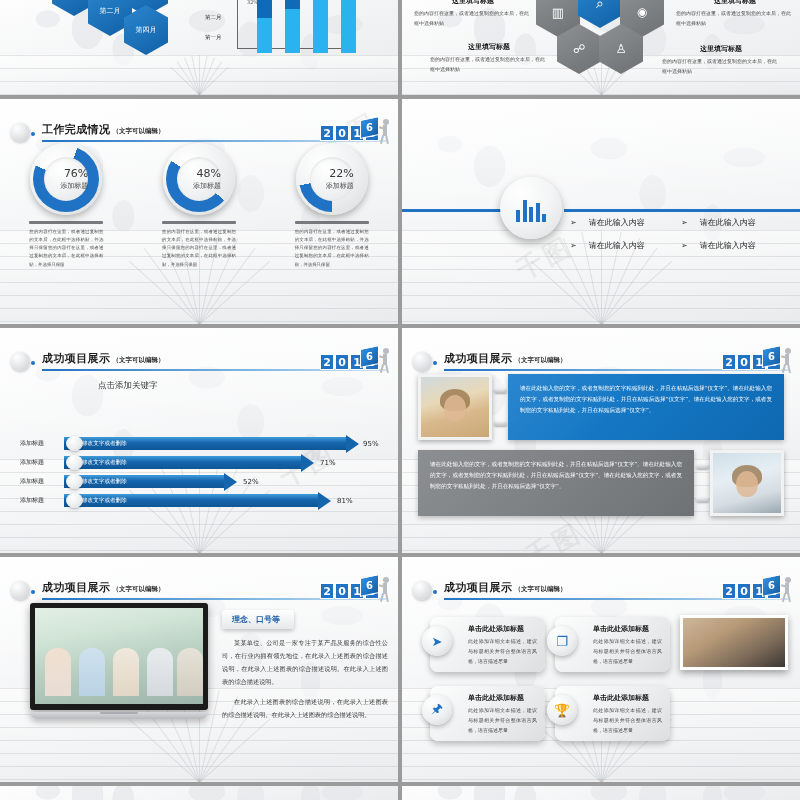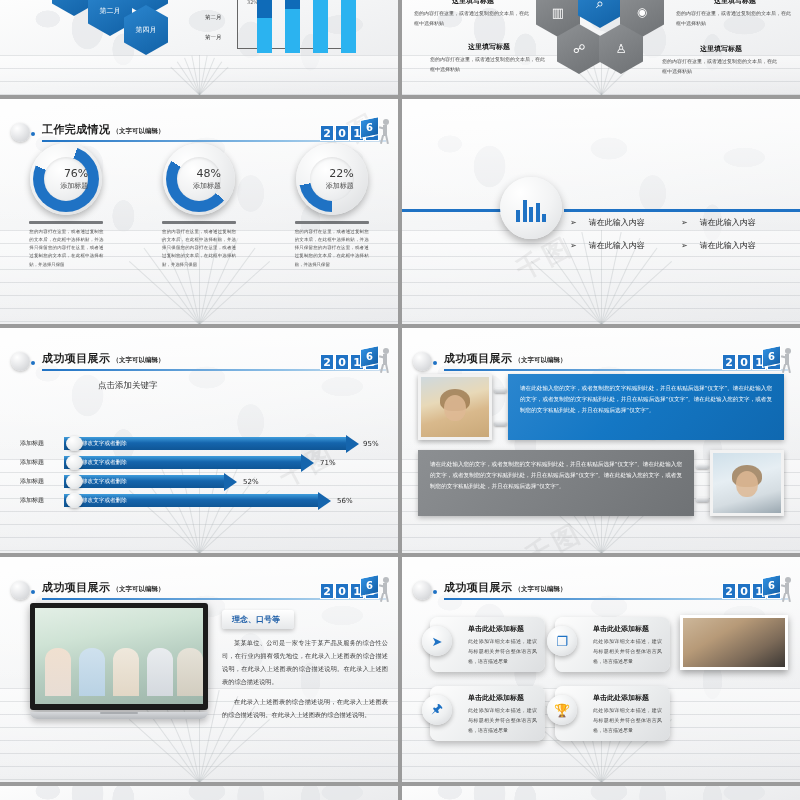--- a/index.html
+++ b/index.html
@@ -466,21 +466,21 @@
         </div>
         <div class="aval" style="left:243px">52%</div>
       </div>
       <div class="arow">
         <div class="lbl">添加标题</div>
         <div class="knob"></div>
         <div class="abody" style="width:254px">
           <span class="t">修改文字或者删除</span>
           <span class="ahead" style="left:254px"></span>
         </div>
-        <div class="aval" style="left:337px">56%</div>
+        <div class="aval" style="left:337px">81%</div>
       </div>
     </div>
   </div>
 
   <div class="slide">
     <div class="bg-base"></div>
     <div class="bg-map"></div>
     <div class="bg-top-hl"></div>
     <div class="bg-floor">
       <i class="ray" style="transform:rotate(-48deg)"></i>

